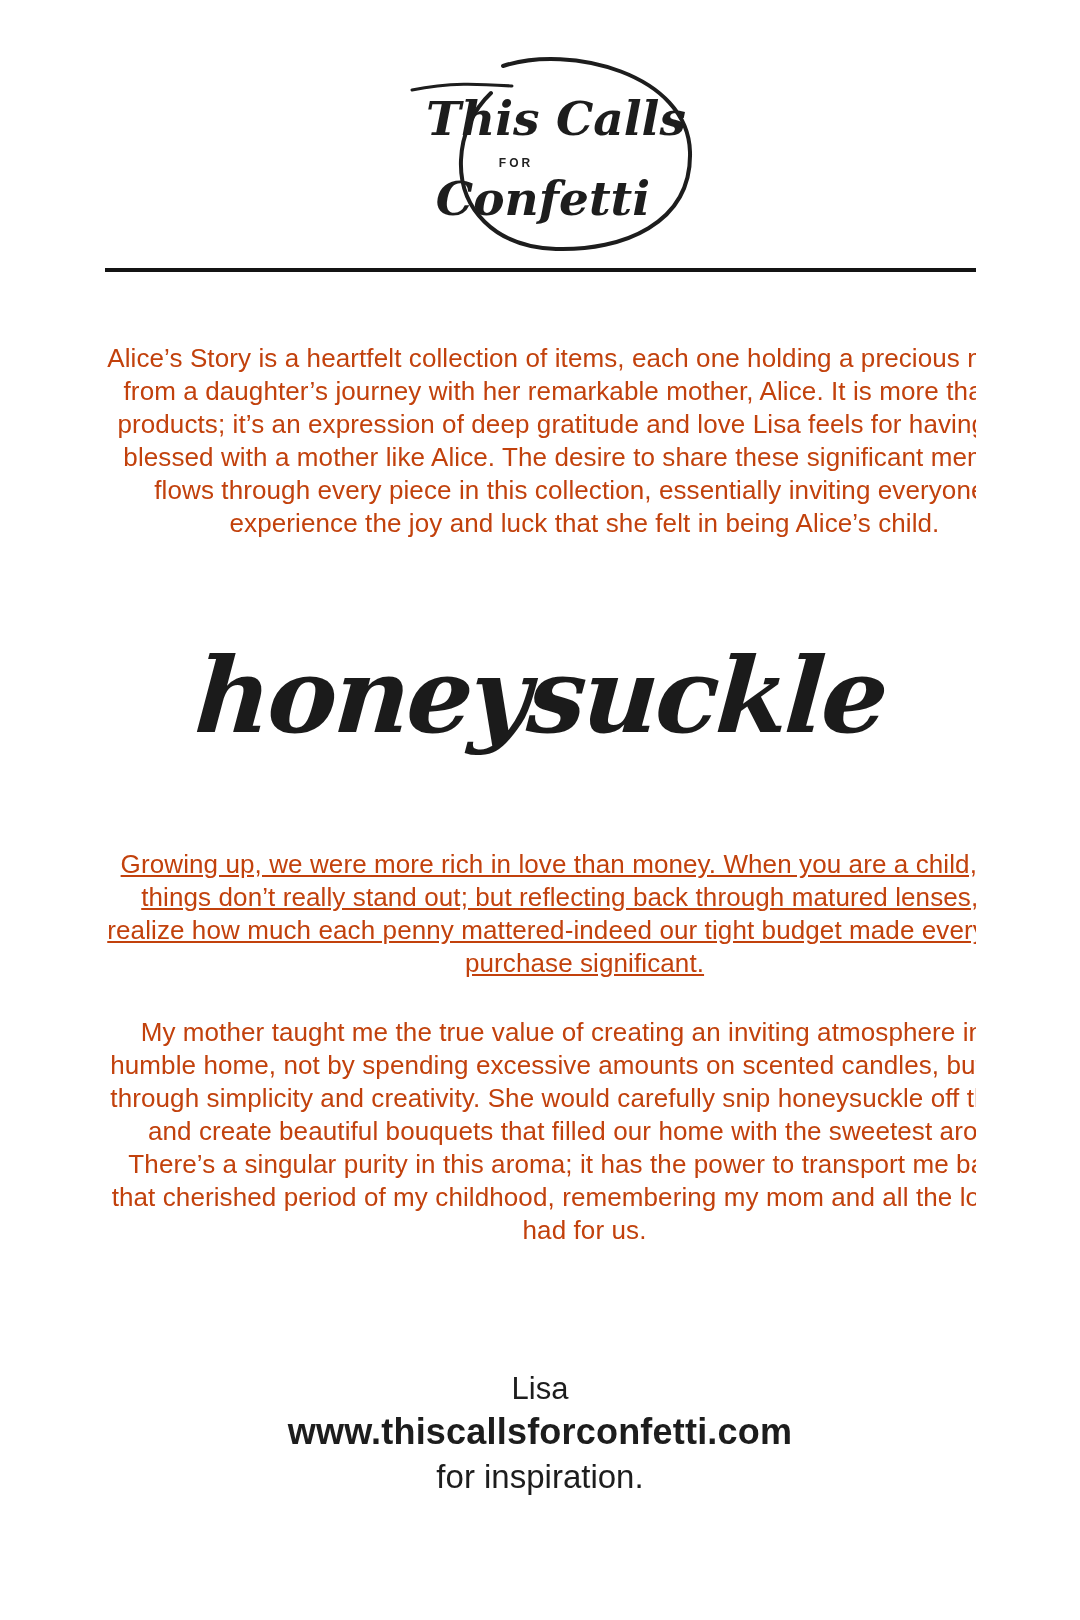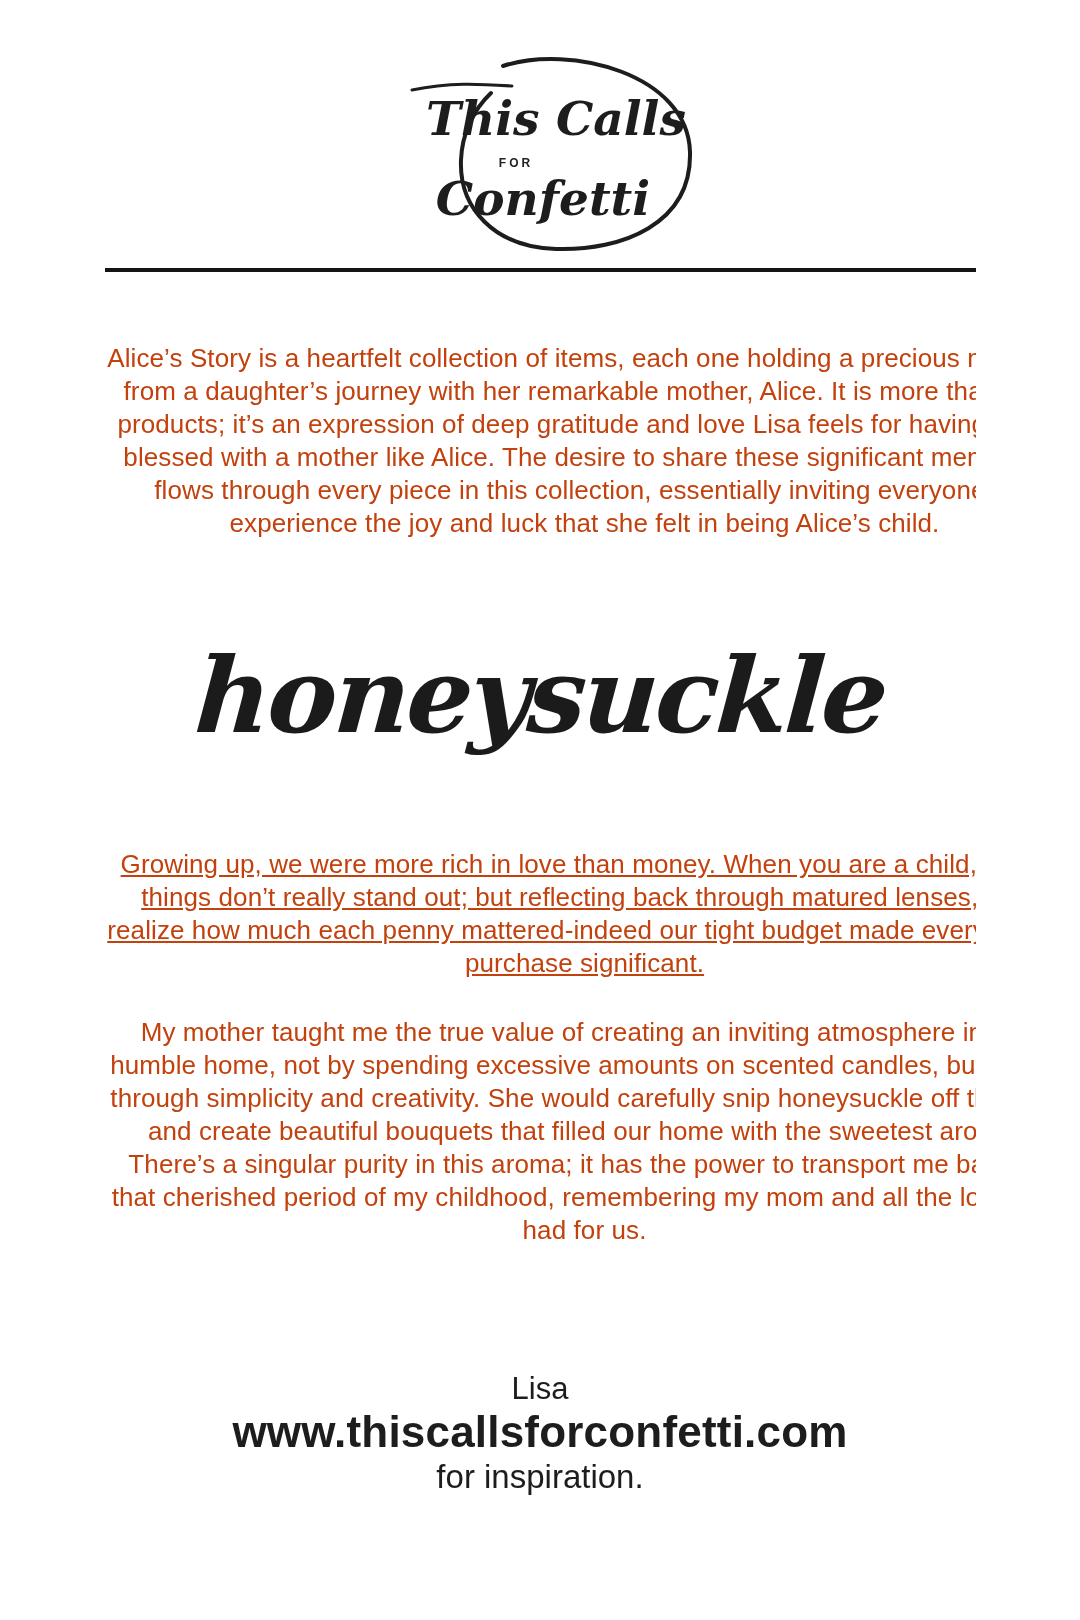--- a/index.html
+++ b/index.html
@@ -68,21 +68,21 @@
     font-size: 104px;
     line-height: 1.15;
     letter-spacing: -3px;
     color: #1b1b1b;
     transform: skewX(-4deg);
   }
 
   
   .footer { margin-top: 122px; text-align: center; color: #1d1d1d; }
   .footer-visit   { font-size: 31px; line-height: 40px; font-weight: 400; }
-  .footer-url     { font-size: 44px; line-height: 46px; font-weight: 700; letter-spacing: 0.2px; }
+  .footer-url     { font-size: 36px; line-height: 46px; font-weight: 700; letter-spacing: 0.2px; }
   .footer-tagline { font-size: 33px; line-height: 44px; font-weight: 400; }
 </style>
 </head>
 <body>
 
 <div class="page">
 
   <div class="logo-wrap">
     <svg viewBox="0 0 360 220">
 

